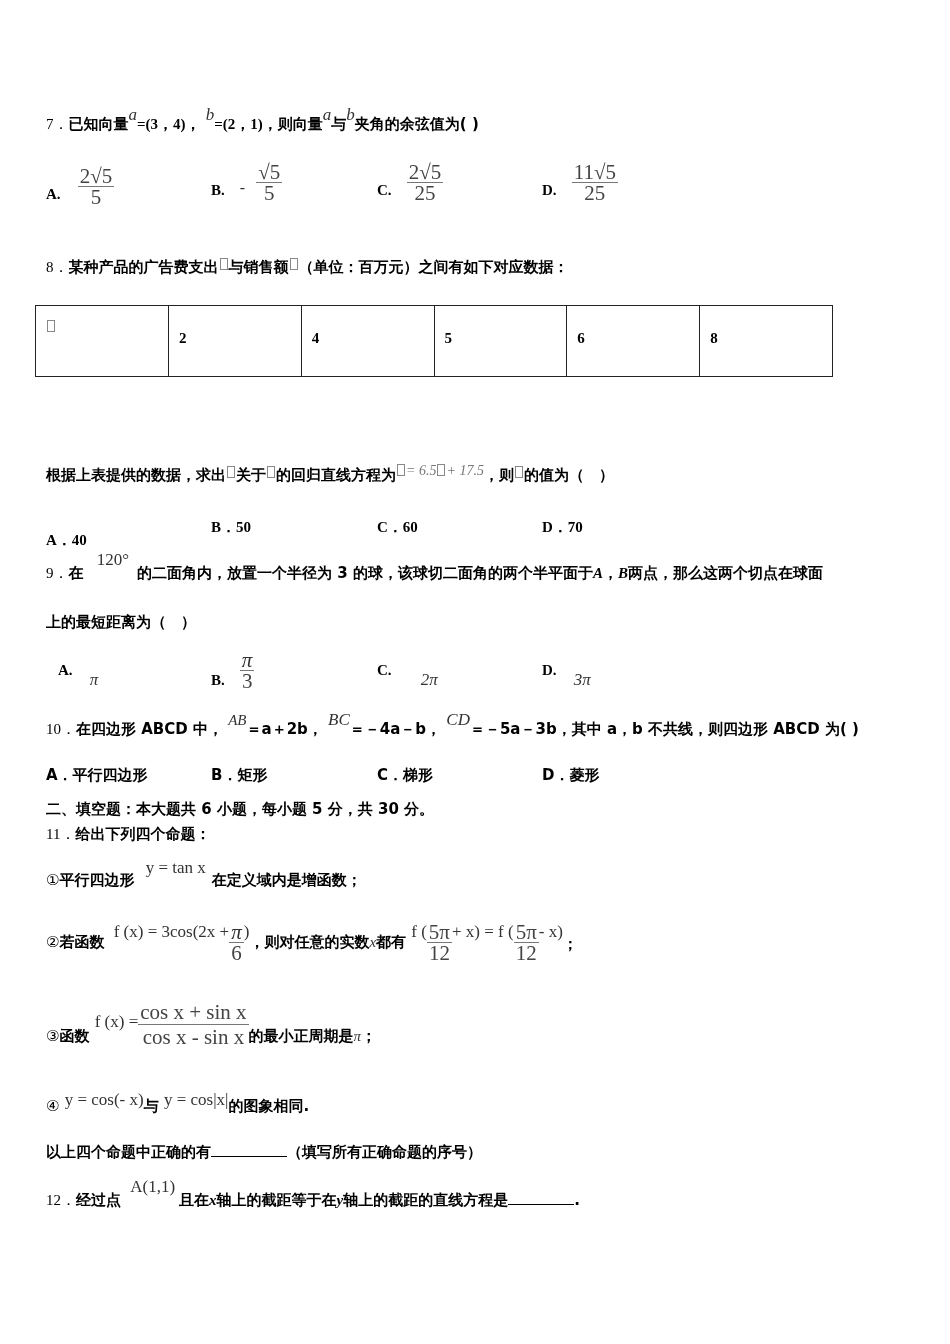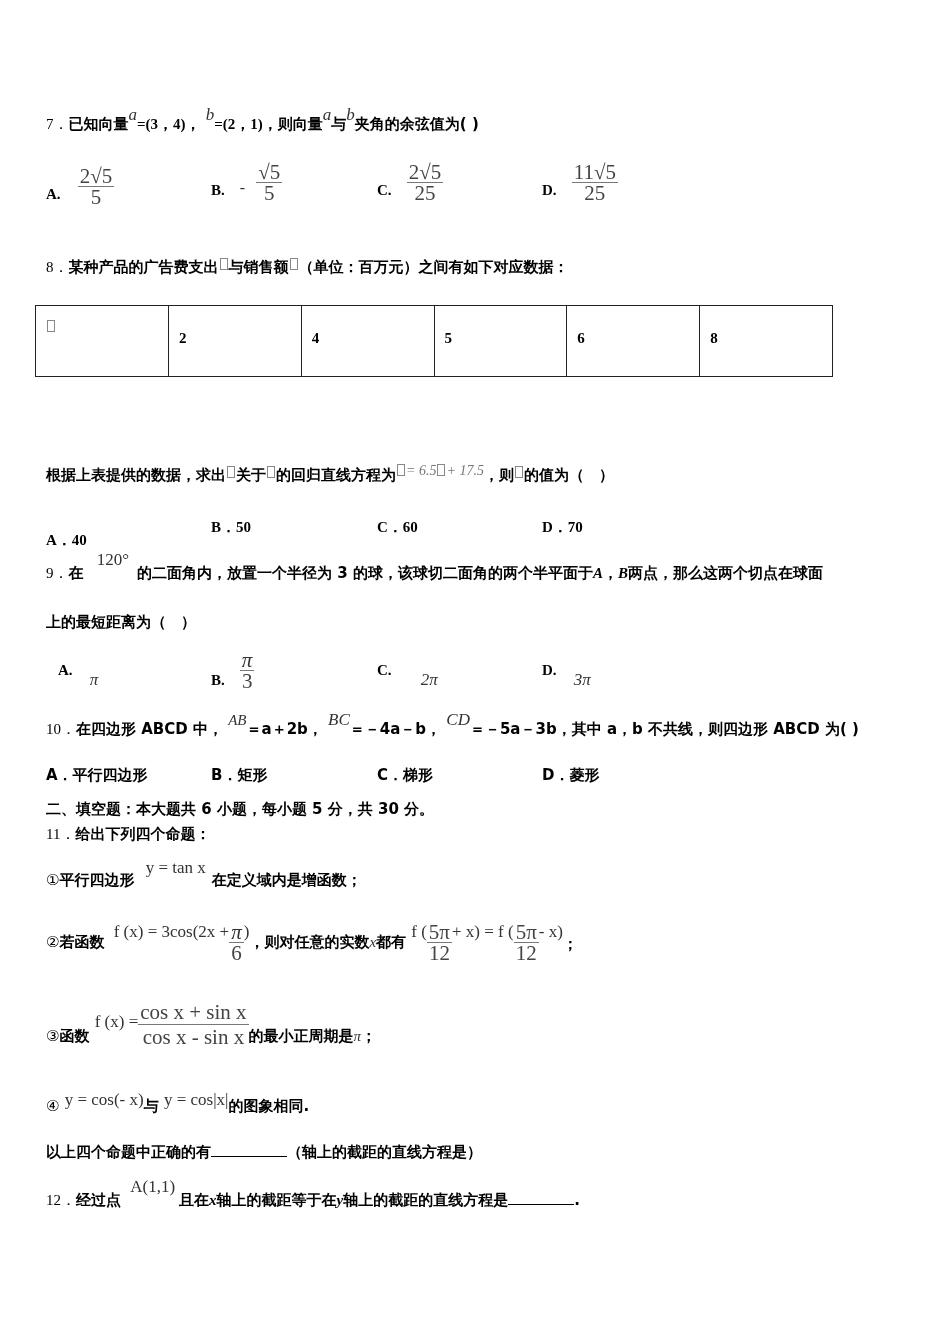--- a/index.html
+++ b/index.html
@@ -194,19 +194,19 @@
     </span><span style="position:relative; top:26px;">的最小正周期是</span><span class="math" style="position:relative; top:26px;">π</span><span style="position:relative; top:26px;">；</span>
 </div>
 
 <div class="abs q" style="left:46px; top:1090px;">
   <span class="circ" style="position:relative; top:6px;">④</span>
   <span class="mathr" style="font-size:17px;">y = cos(- x)</span><span style="position:relative; top:6px;">与</span>
   <span class="mathr" style="font-size:17px;">y = cos|x|</span><span style="position:relative; top:6px;">的图象相同.</span>
 </div>
 
 <div class="abs q" style="left:46px; top:1143px;">
-  <span>以上四个命题中正确的有</span><span class="blank" style="width:76px;"></span><span>（轴上的截距的直线方程是）</span>
+  <span>以上四个命题中正确的有</span><span class="blank" style="width:76px;"></span><span>（填写所有正确命题的序号）</span>
 </div>
 
 <div class="abs q" style="left:46px; top:1190px;">
   <span class="num">12．</span><span>经过点</span>
   <span class="mathr" style="position:relative; top:-13px; font-size:17px; margin:0 4px;">A(1,1)</span><span>且在</span><span class="math" style="color:#000; font-weight:bold;">x</span><span>轴上的截距等于在</span><span class="math" style="color:#000; font-weight:bold;">y</span><span>轴上的截距的直线方程是</span><span class="blank" style="width:66px;"></span><span>.</span>
 </div>
 
 </body></html>

